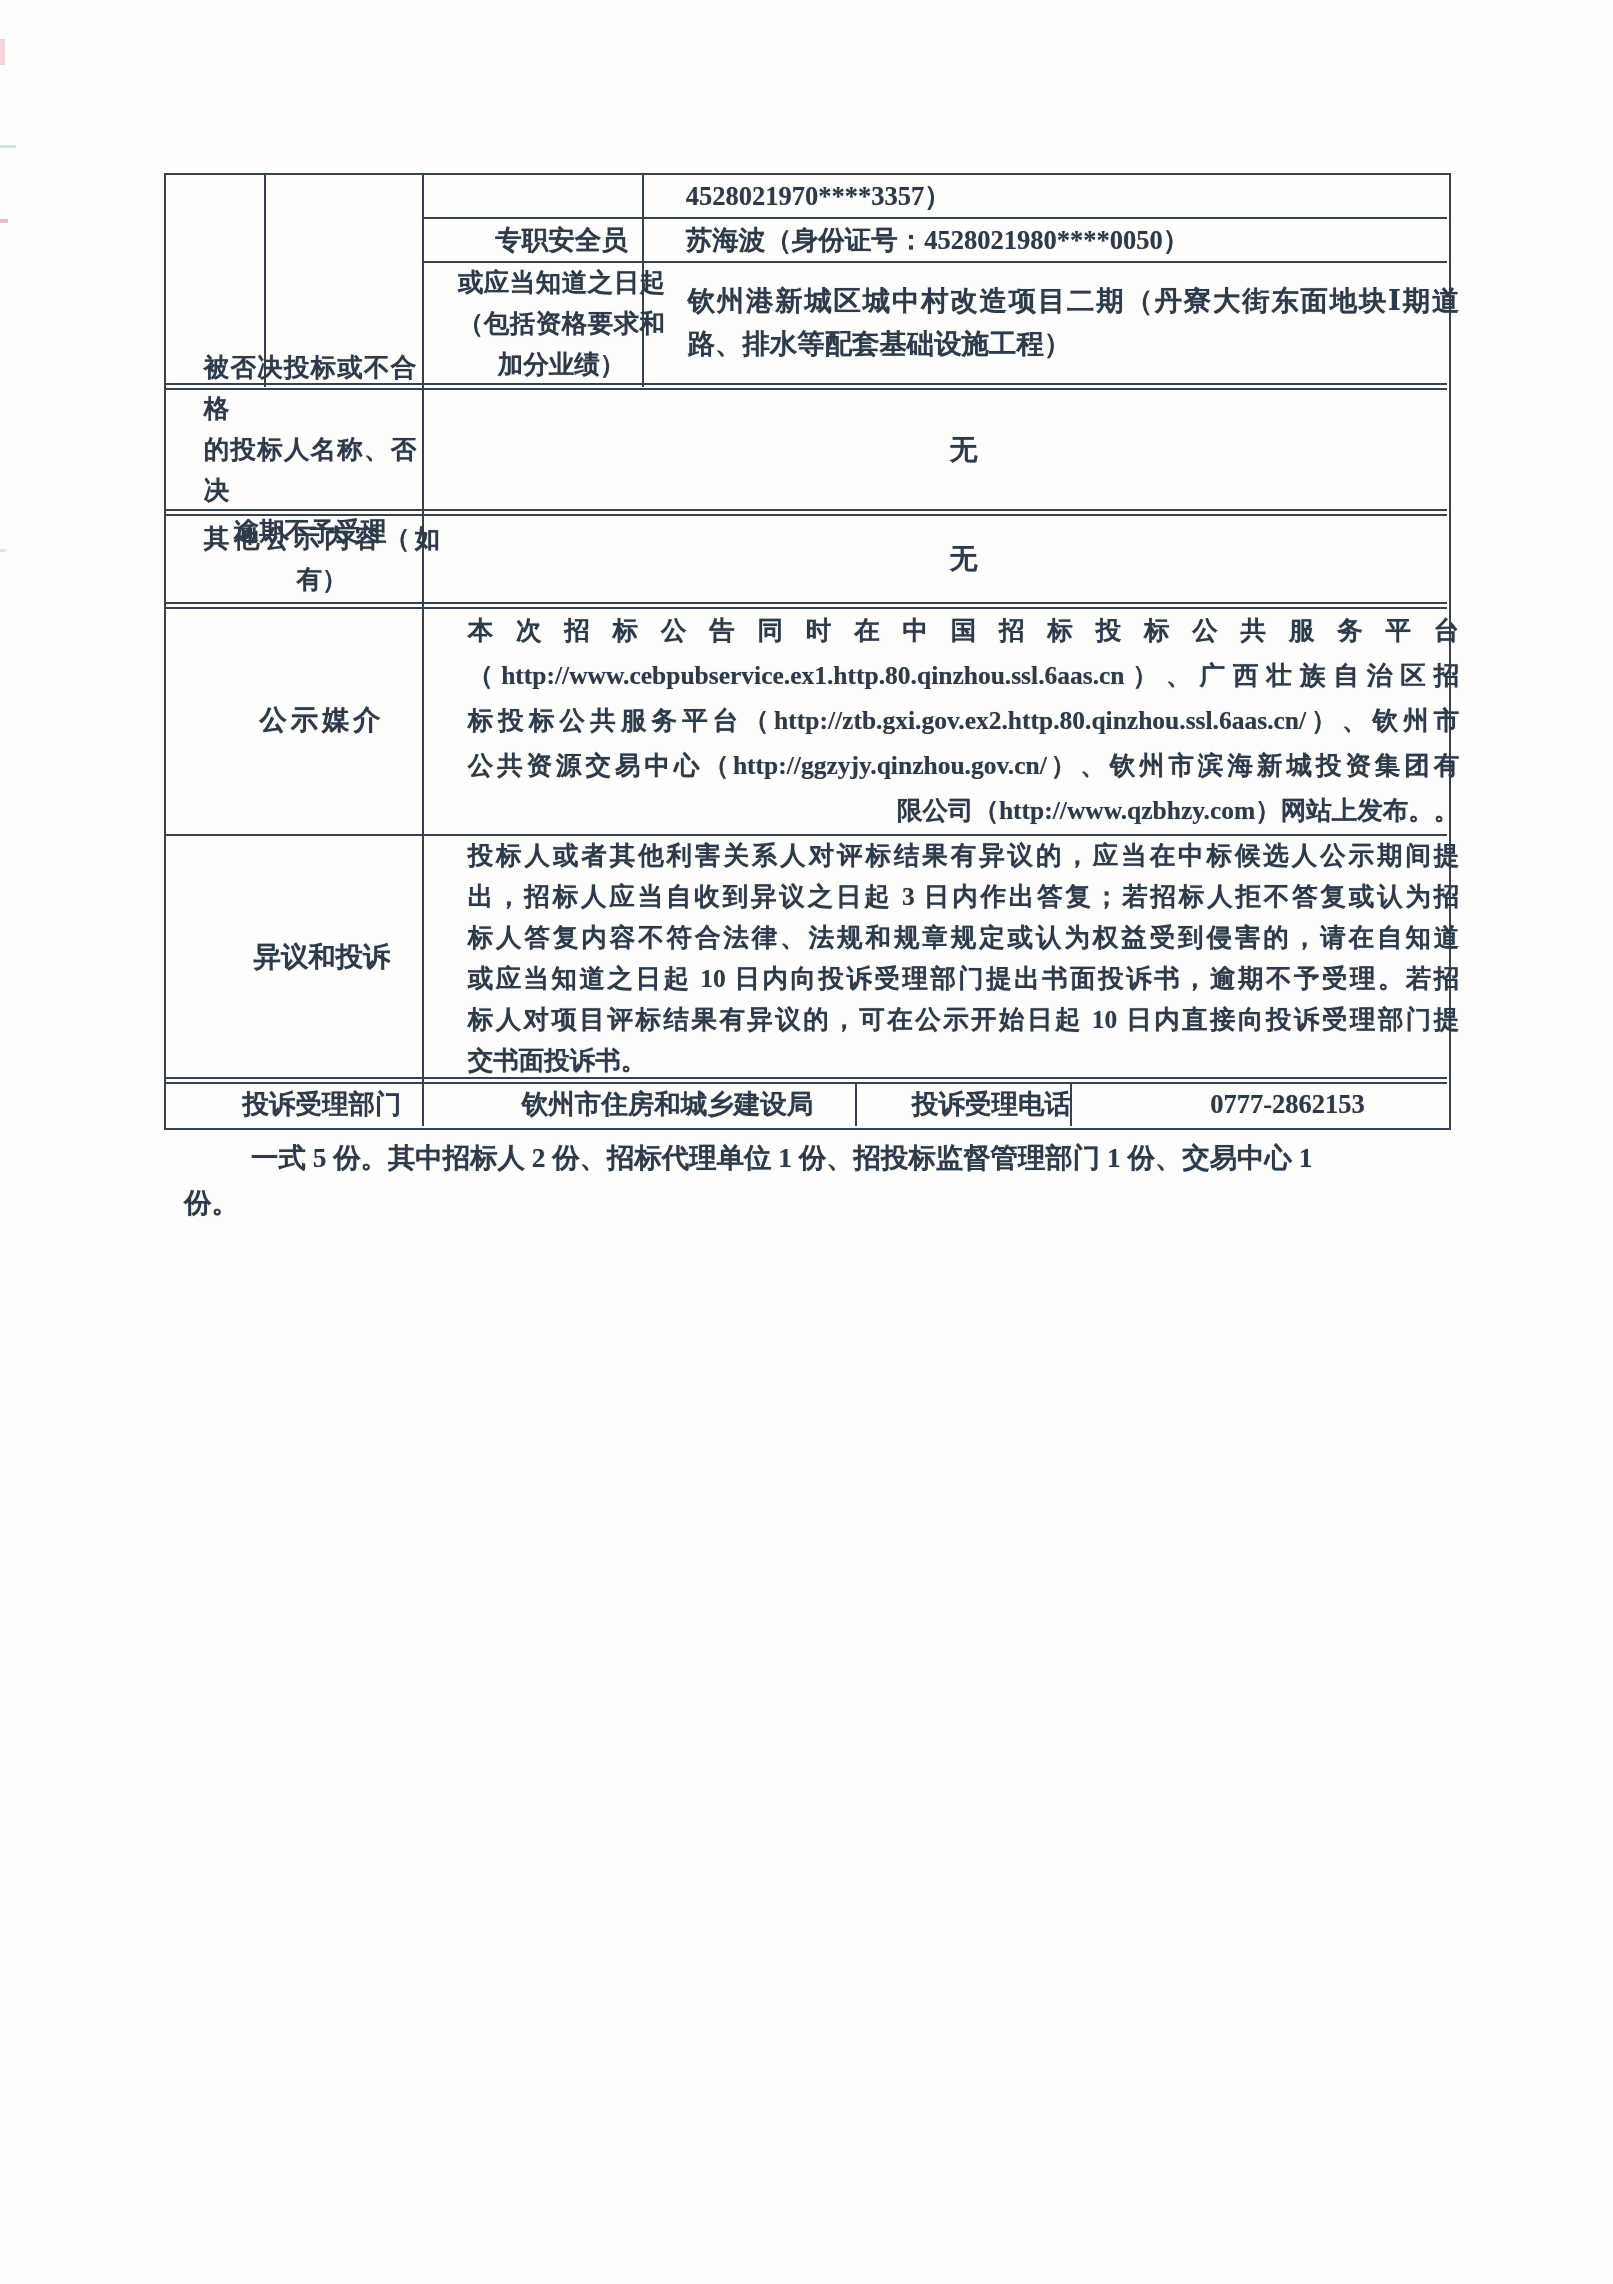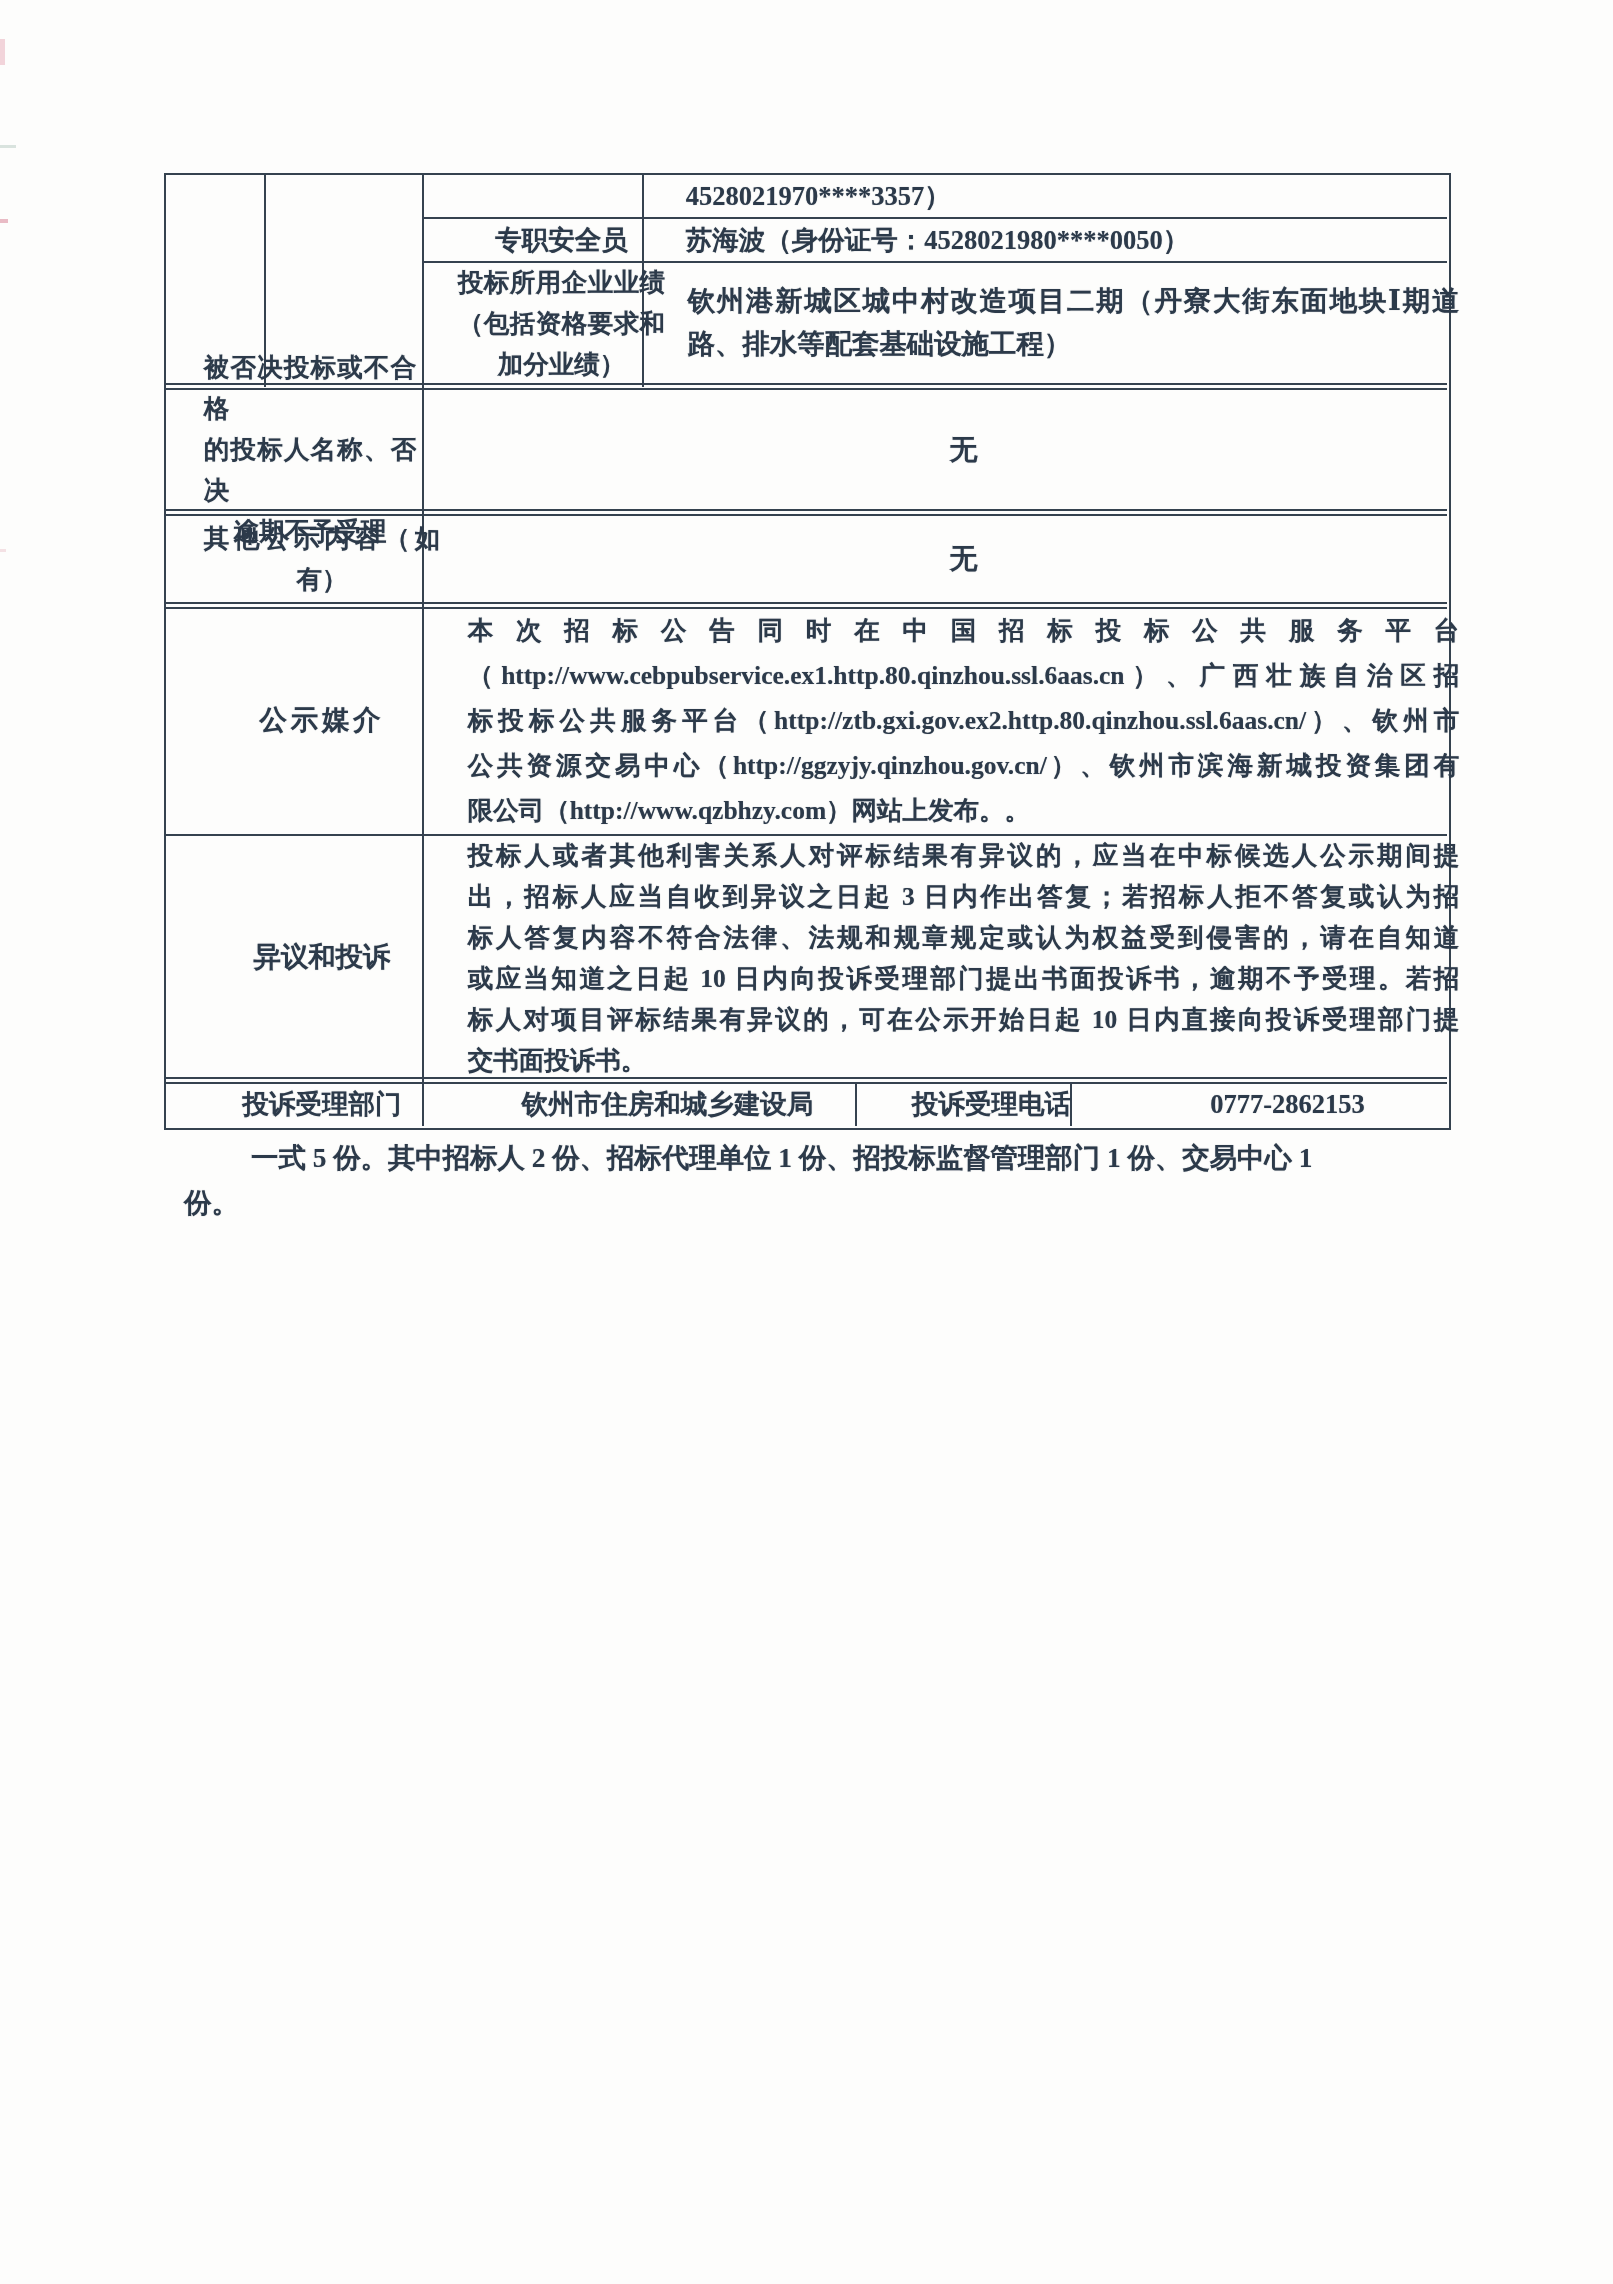--- a/index.html
+++ b/index.html
@@ -41,21 +41,21 @@
     margin-left:28px;
   }
   .cell .ln{width:100%;}
   .center{text-align:center;border-radius:9px;}
   .left{text-align:left;}
   .just{text-align:justify;text-align-last:justify;}
   .f26{font-size:25.5px;line-height:41px;}
   .f27{font-size:26.5px;line-height:41px;}
   .f28{font-size:27.4px;line-height:43px;}
   .f29{font-size:28px;line-height:43px;}
-  .lines46 .ln{line-height:45px;}
+  .lines46 .ln{line-height:45px;text-align:right;}
   .padlr16{padding:0 15.7px;}
   .padlr10{padding:0 9.8px;}
   .padlr6{padding:0 5.9px;}
   .ls4{letter-spacing:3.9px;}
   
   .footer-line{
     position:absolute;font-size:27.4px;font-weight:600;
     text-shadow:0 0 1px rgba(44,58,74,.45);
     white-space:nowrap;
   }
@@ -102,21 +102,21 @@
       </div>
 
       <div class="cell f27 center" style="left:258px;top:44px;width:219px;height:42px;">
         <div class="ln">专职安全员</div>
       </div>
       <div class="cell f27 left" style="left:478px;top:44px;width:803px;height:42px;padding-left:13.7px;">
         <div class="ln">苏海波（身份证号：4528021980****0050）</div>
       </div>
 
       <div class="cell f26 padlr6" style="left:258px;top:88px;width:219px;height:120px;">
-        <div class="ln just">投标所用企业业绩</div>
+        <div class="ln just">或应当知道之日起</div>
         <div class="ln just">（包括资格要求和</div>
         <div class="ln center">加分业绩）</div>
       </div>
       <div class="cell f28 padlr16" style="left:478px;top:88px;width:803px;height:120px;">
         <div class="ln just">钦州港新城区城中村改造项目二期（丹寮大街东面地块Ⅰ期道</div>
         <div class="ln left">路、排水等配套基础设施工程）</div>
       </div>
 
       <div class="cell f26 padlr10" style="left:0;top:214px;width:232px;height:121px;">
         <div class="ln just">被否决投标或不合格</div>

